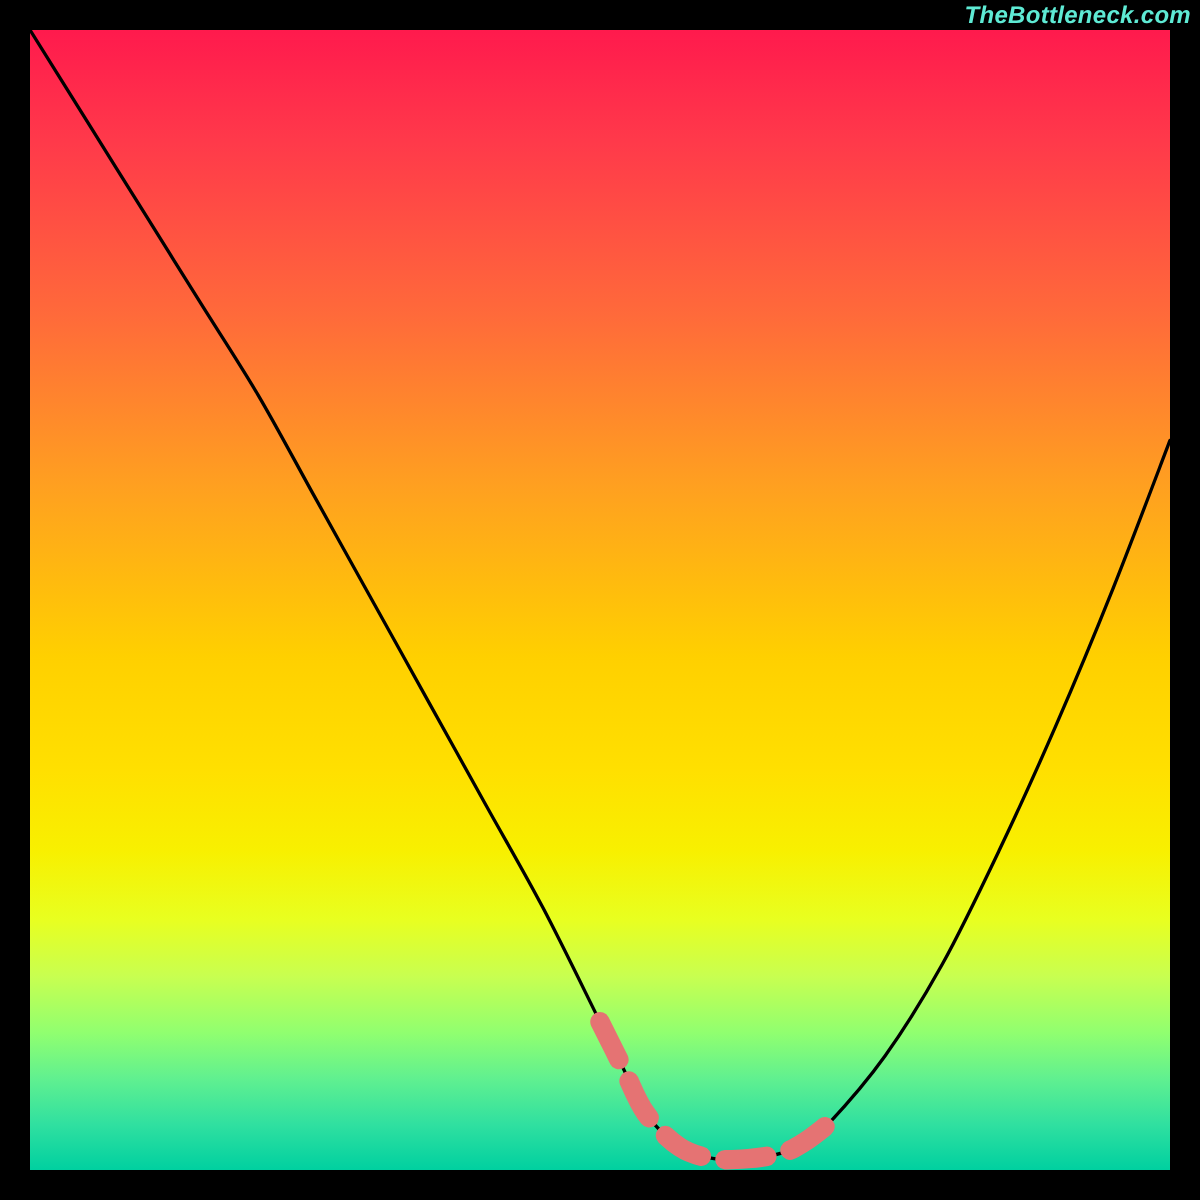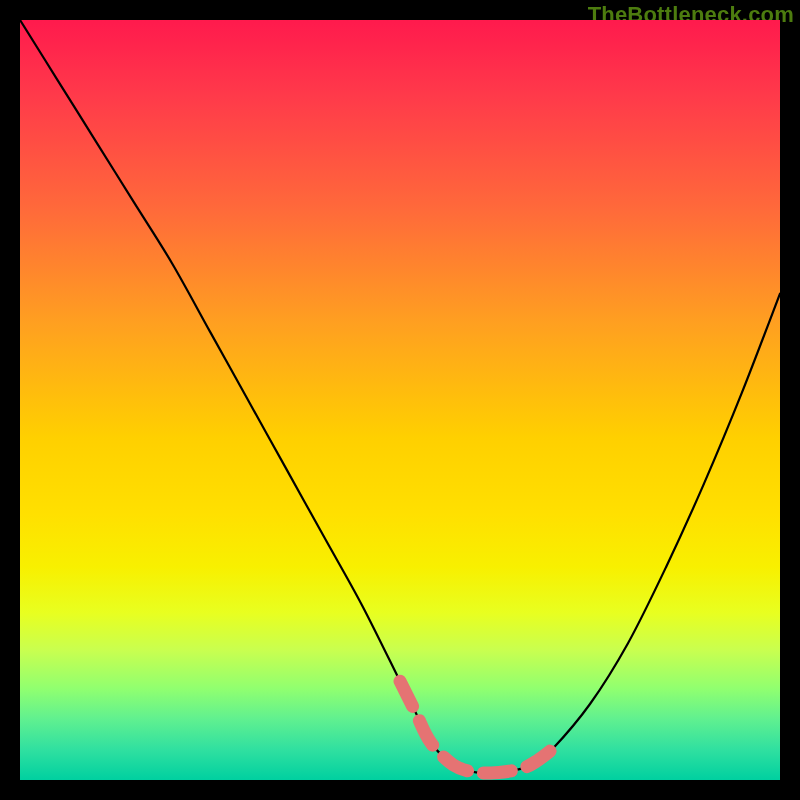--- a/index.html
+++ b/index.html
@@ -30,24 +30,25 @@
       #60f090 92%,
       #30e0a0 96%,
       #00d0a0 100%
     );
   }
   .watermark {
     position: absolute;
     top: 2px;
     right: 6px;
     font-family: Arial, sans-serif;
-    font-size: 22px;
+    font-size: 16px;
     font-weight: 600;
-    color: #4d7c0f;
+    color: #5eead4;
     letter-spacing: 0.2px;
+    font-style: italic;
   }
   svg.curve {
     position: absolute;
     left: 0;
     top: 0;
     width: 760px;
     height: 760px;
   }
 </style>
 </head>

